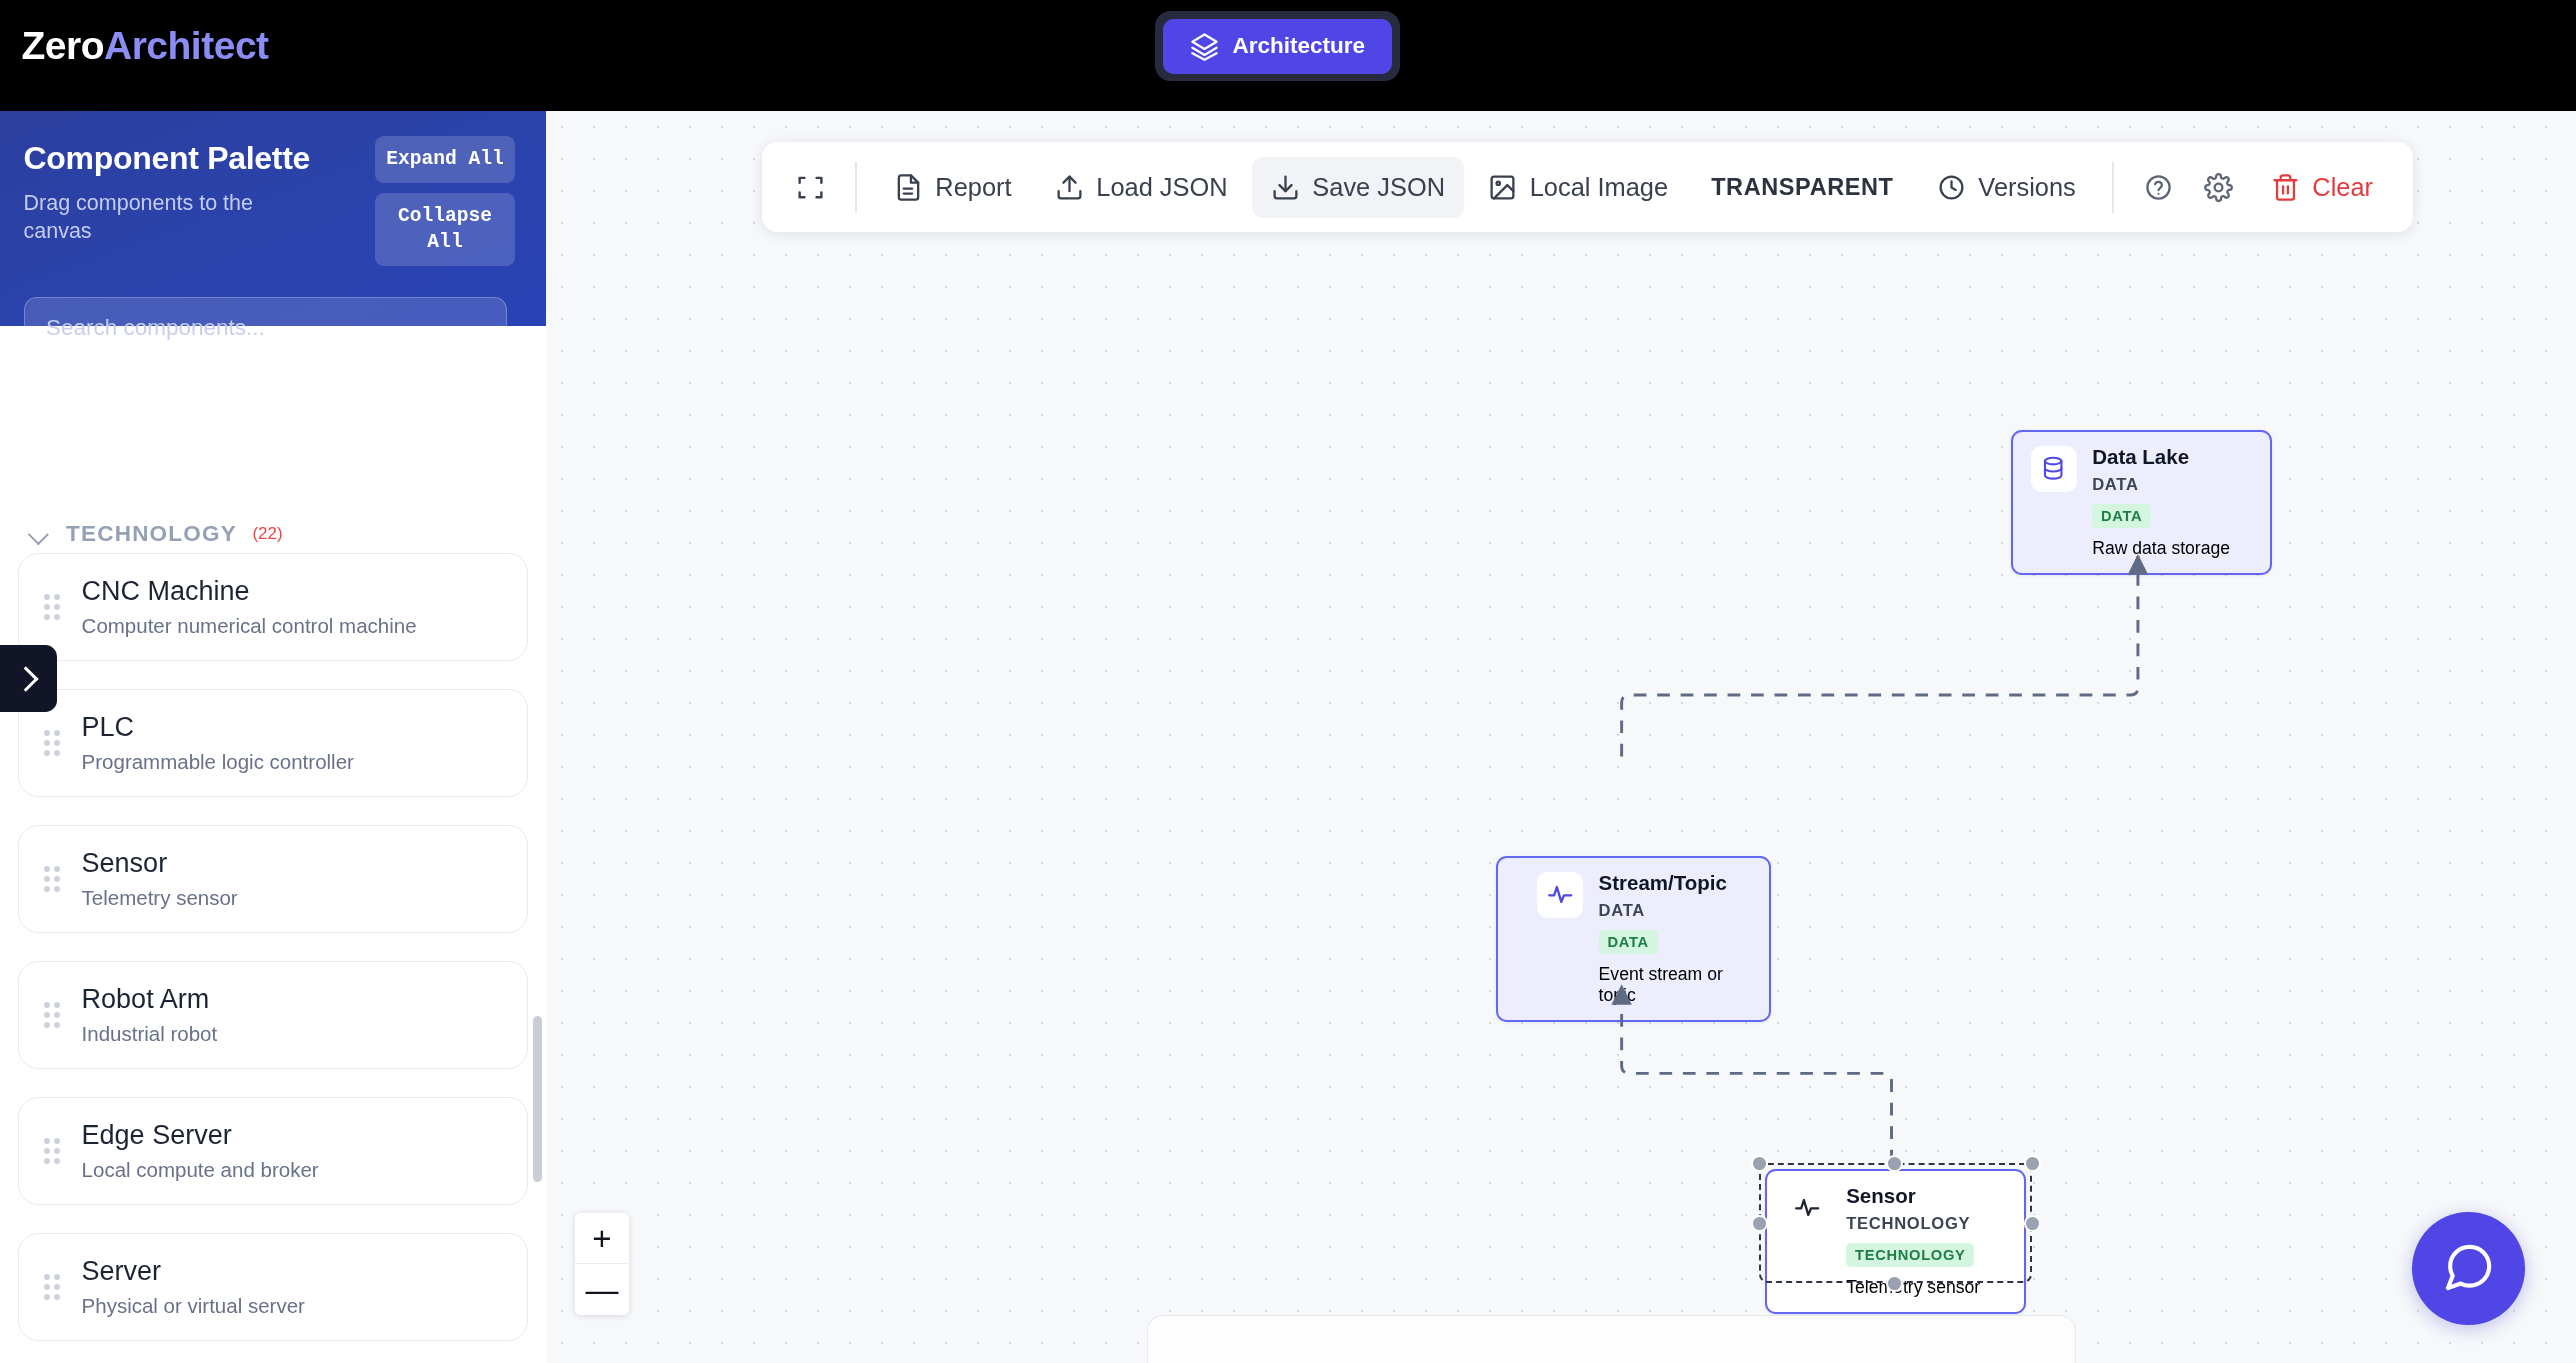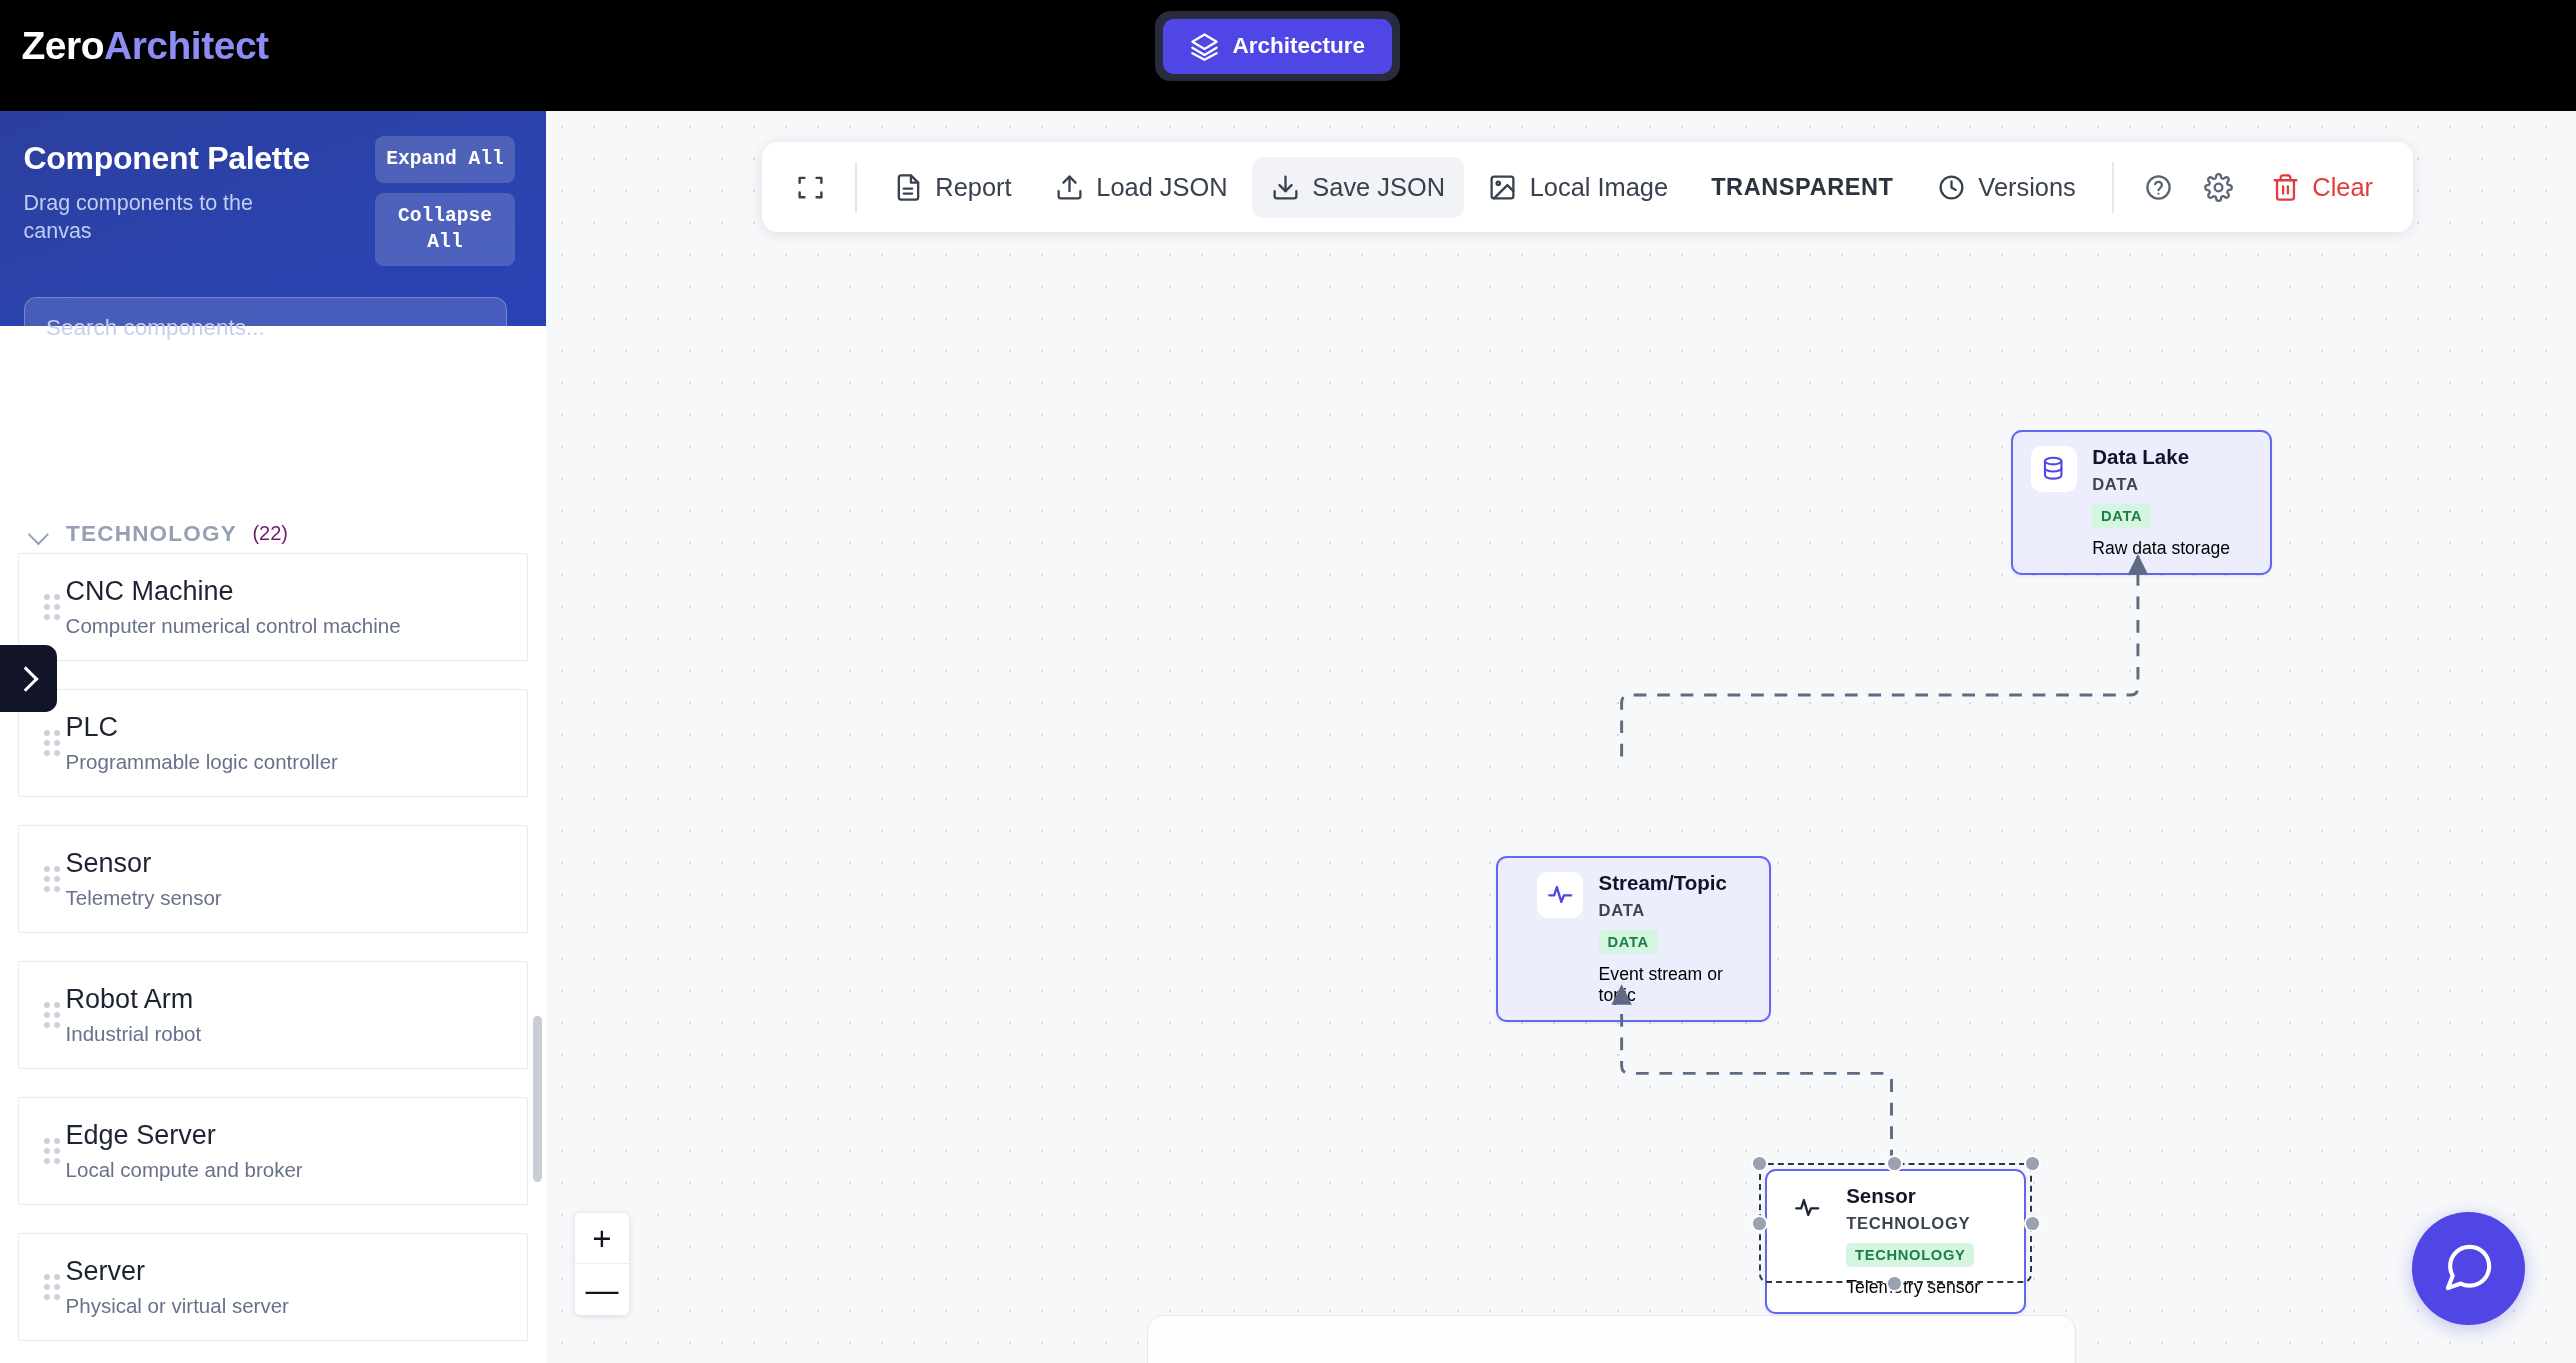--- a/index.html
+++ b/index.html
@@ -97,30 +97,30 @@
   }
   .chev::after {
     content: ""; position: absolute; left: 2px; top: 3.9px;
     width: 12.7px; height: 12.7px;
     border-right: 2.9px solid #94a0b8; border-bottom: 2.9px solid #94a0b8;
     transform: rotate(45deg);
   }
   .cat-name {
     font-size: 22.5px; font-weight: bold; color: #93a0b5; letter-spacing: 1.2px;
   }
-  .cat-count { font-size: 20px; color: #701a75; }
+  .cat-count { font-size: 17px; color: #ef4444; }
 
   .items {
     position: absolute; top: 442px; left: 0;
     width: 546px; height: 921px;
     padding: 0 17.6px;
   }
   .pal-item {
-    display: flex; align-items: center; gap: 4px;
-    border: 1px solid #e7eaf0; border-radius: 2px;
+    display: flex; align-items: center; gap: 20px;
+    border: 1px solid #e7eaf0; border-radius: 20px;
     background: #fff;
     height: 108px; padding: 0 25.4px;
     margin-bottom: 28px;
   }
   .grip {
     width: 17.6px; height: 25.4px; flex: none;
     display: grid; grid-template-columns: 5.9px 5.9px; grid-template-rows: 5.9px 5.9px 5.9px;
     gap: 3.9px; align-content: center;
   }
   .grip i { width: 5.9px; height: 5.9px; border-radius: 50%; background: #ccd2dd; display: block; }

